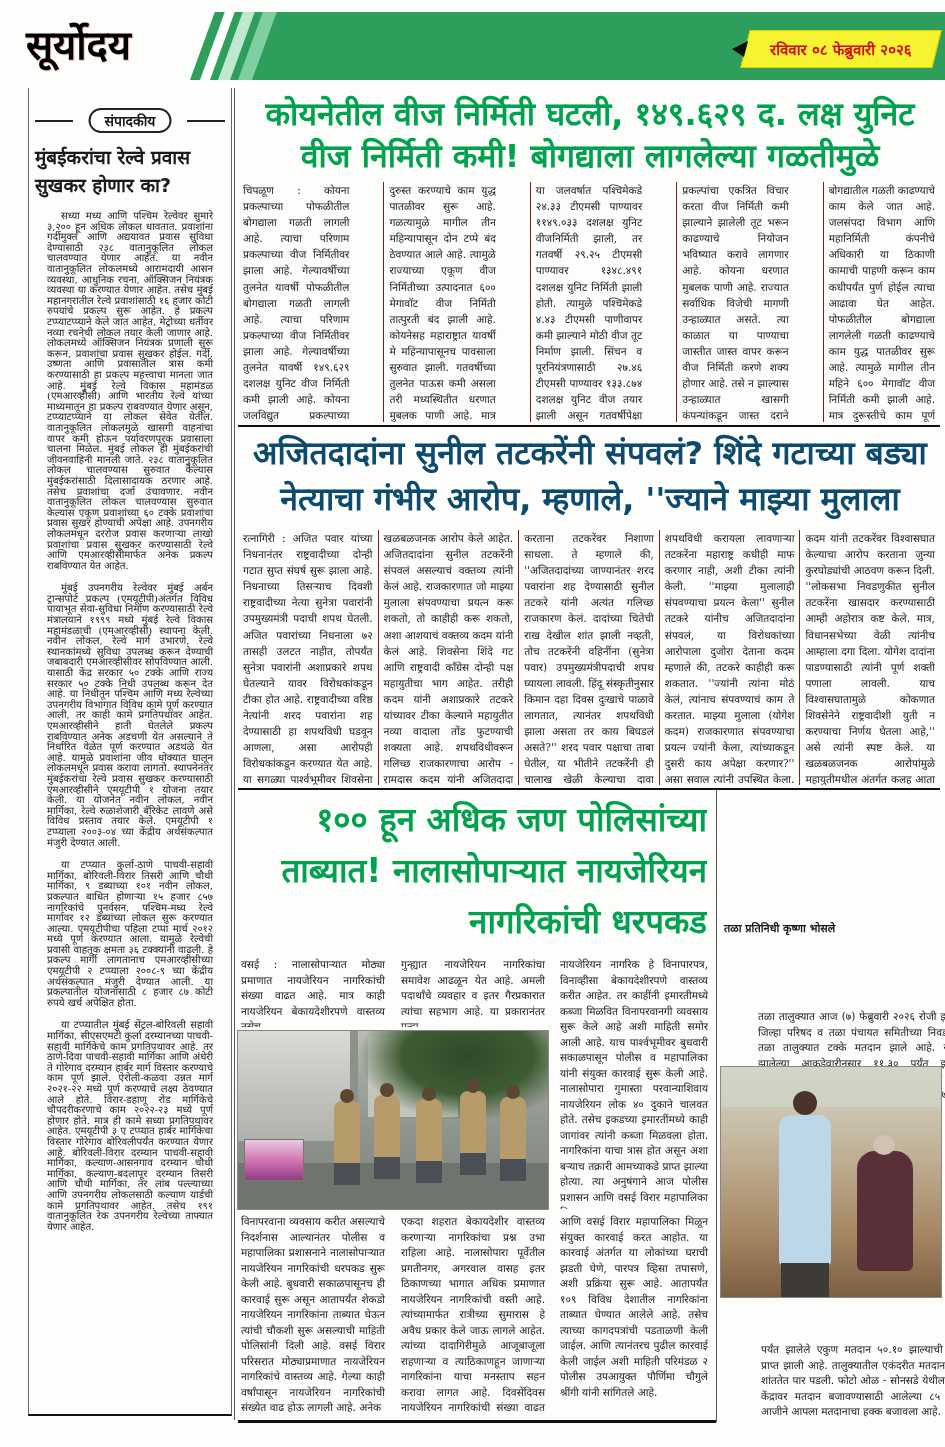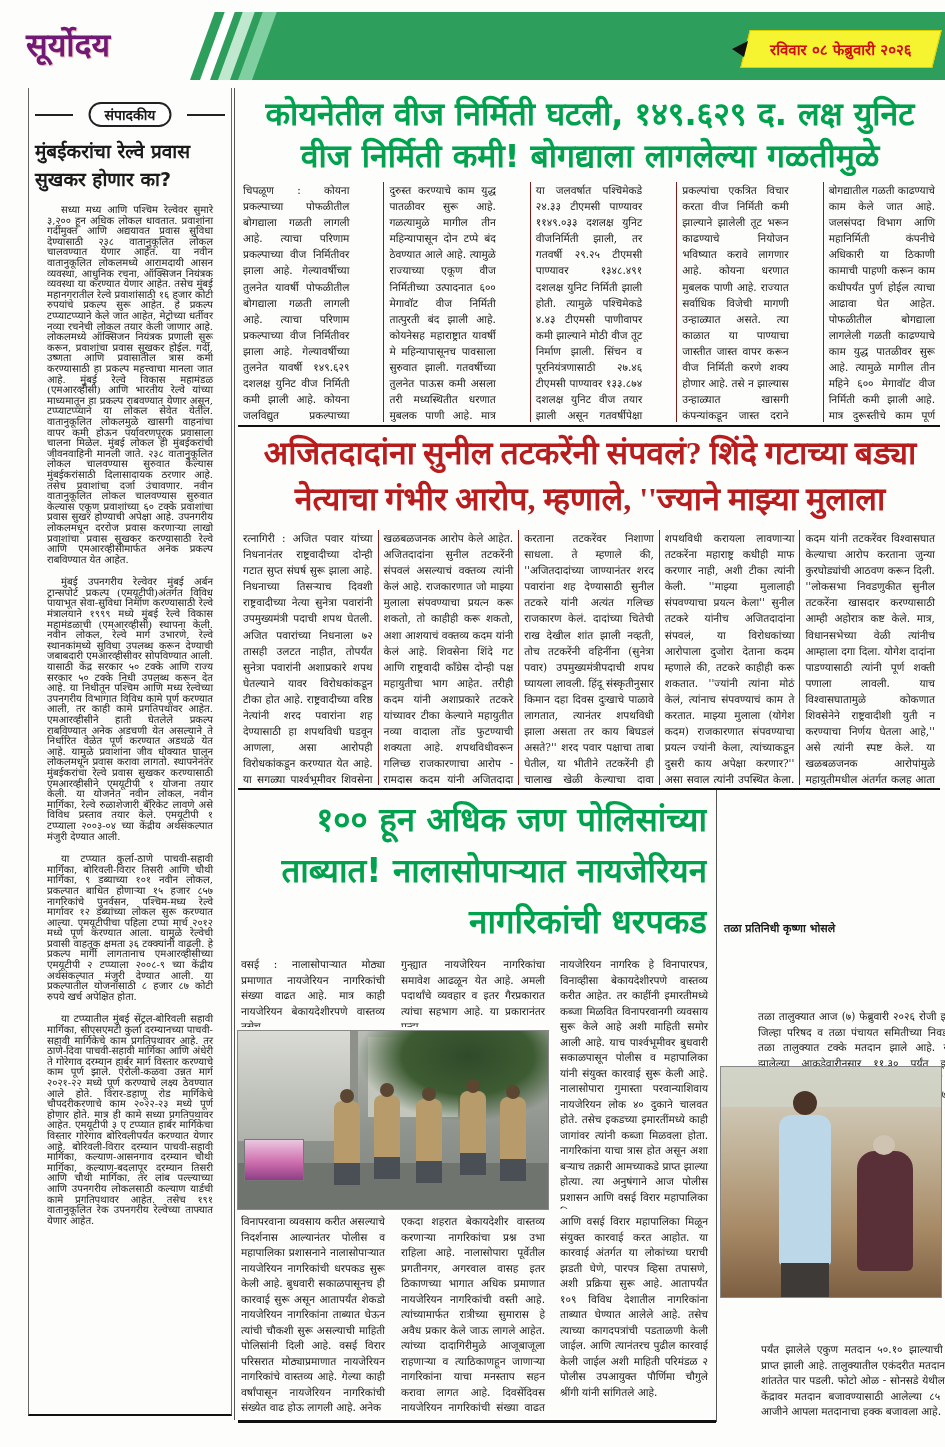--- a/index.html
+++ b/index.html
@@ -1,21 +1,21 @@
 <!DOCTYPE html>
 <html><head>
 <meta charset="utf-8">
 <style>
   html,body{margin:0;padding:0;background:#e8e8e4;}
   .page{position:relative;width:945px;height:1447px;background:#fdfdfb;margin:0 auto;overflow:hidden;
         font-family:"DejaVu Serif",serif;color:#1a1a1a;}
   
   .logo{position:absolute;left:26px;top:16px;width:150px;height:58px;
-        font-family:Liberation Serif, serif;font-weight:bold;font-size:32px;line-height:58px;
-        color:#701a75;text-shadow:1px 1px 0 #f4b9b9;white-space:nowrap;}
+        font-family:Liberation Sans, sans-serif;font-weight:bold;font-size:40px;line-height:58px;
+        color:#000000;text-shadow:1px 1px 0 #f4b9b9;white-space:nowrap;}
   .banner{position:absolute;left:190px;top:12px;width:760px;height:68px;background:#2e9e5c;
           transform:skewX(-20deg);transform-origin:bottom left;overflow:hidden;}
   .banner .s1,.banner .s2,.banner .s3{position:absolute;top:0;height:100%;}
   .banner .s1{left:10px;width:10px;background:#ffffff;}
   .banner .s2{left:28px;width:12px;background:#bfe8cf;}
   .banner .s3{left:48px;width:14px;background:#7fcfa0;}
   .datebox{position:absolute;left:745px;top:30px;width:190px;height:36px;background:#f6f330;
            transform:skewX(-14deg);border:1px solid #d8d000;
            display:flex;align-items:center;justify-content:center;}
   .datebox .notch{position:absolute;left:-14px;top:10px;width:0;height:0;
@@ -23,33 +23,33 @@
   .datebox span{transform:skewX(14deg);font-family:"DejaVu Sans",sans-serif;font-weight:bold;
            font-size:15px;color:#cf0f0f;white-space:nowrap;}
   
   .vrule{position:absolute;width:1px;background:#555;}
   .hrule{position:absolute;height:2px;background:#111;}
   .hrule.thick{height:3px;}
   
   .editorial{position:absolute;left:28px;top:88px;width:204px;height:1328px;
              border-left:1px solid #666;border-right:1px solid #666;border-bottom:2px solid #111;
              padding:0 6px;box-sizing:border-box;overflow:hidden;}
-  .ed-head{position:relative;height:26px;margin-top:14px;text-decoration:underline;}
+  .ed-head{position:relative;height:26px;margin-top:20px;text-decoration:underline;}
   .ed-head .line{position:absolute;top:12px;height:2px;background:#222;width:38px;}
   .ed-head .line.l{left:0;} .ed-head .line.r{right:0;}
   .ed-badge{position:absolute;left:50%;transform:translateX(-50%);top:0;padding:1px 14px;
             border:2px solid #222;border-radius:13px;background:#fff;
             font-family:"DejaVu Sans",sans-serif;font-weight:bold;font-size:14px;}
   .ed-title{font-family:"DejaVu Sans",sans-serif;font-weight:bold;font-size:19px;line-height:1.45;
             text-align:left;margin:10px 0 8px 0;}
   .editorial p{font-size:10px;line-height:10.6px;text-align:justify;margin:12px;text-indent:14px;}
   
   .headline{position:absolute;text-align:center;font-family:"DejaVu Sans",sans-serif;font-weight:bold;overflow:hidden;}
   .hl-green{color:#00a24e;}
-  .hl-red{color:#b91c1c;font-family:Liberation Serif, serif;}
+  .hl-red{color:#0c4a6e;}
   .hl-main{left:243px;top:94px;width:694px;height:86px;font-size:32px;line-height:1.3;}
   .hl-tatkare{left:243px;top:430px;width:694px;height:94px;font-size:32px;line-height:1.45;}
   .hl-nigerian{left:245px;top:794px;width:462px;height:156px;font-size:33px;line-height:1.55;text-align:right;}
   .hl-tala{left:722px;top:792px;width:218px;height:146px;font-size:20px;line-height:1.8;}
   
   .colrow{position:absolute;display:flex;}
   .colrow .col{flex:1;padding:0 5px;border-left:1px solid #7f1d1d;overflow:hidden;
                font-size:10.5px;line-height:16.1px;text-align:justify;}
   .colrow .col:first-child{border-left:none;}
   .coltext{position:absolute;overflow:hidden;font-size:10.5px;line-height:15.5px;text-align:justify;

